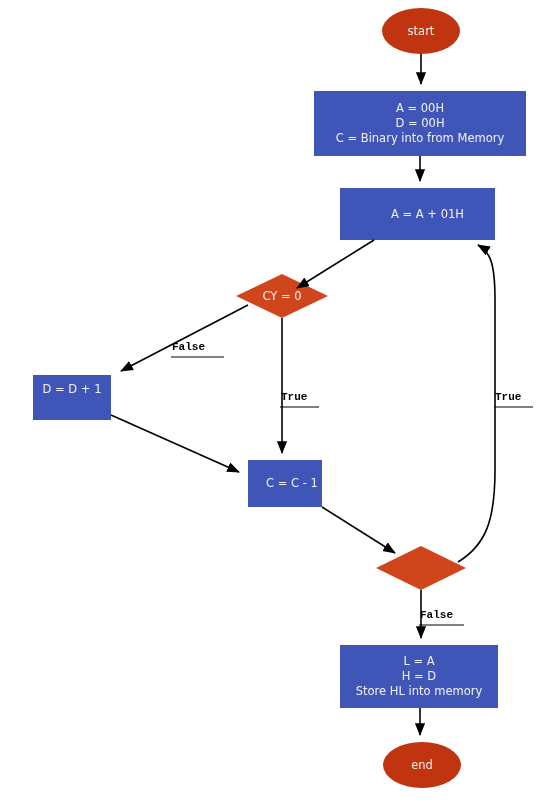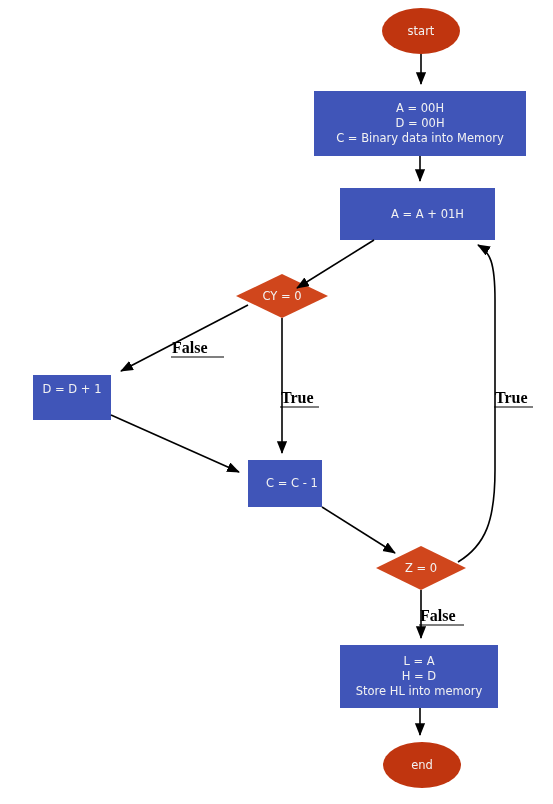--- a/index.html
+++ b/index.html
@@ -40,22 +40,22 @@
     font-family: "DejaVu Sans", sans-serif;
     font-size: 11.5px;
     line-height: 15px;
     pointer-events: none;
     white-space: nowrap;
   }
   .node-label span { display: block; }
   .edge-label {
     position: absolute;
     color: #000000;
-    font-family: Liberation Serif, serif;
-    font-size: 16px;
+    font-family: Liberation Mono, monospace;
+    font-size: 11px;
     font-weight: bold;
     line-height: 13px;
     white-space: nowrap;
   }
 </style>
 </head>
 <body>
 
 <div id="flowchart-root">
 
@@ -110,42 +110,39 @@
     <line x1="411" y1="625" x2="456" y2="625" stroke="#000000" stroke-width="1.2"></line>
   </svg>
 
   <div class="node-label" style="left:374px; top:8px; width:78px; height:46px;">
     <span>start</span>
   </div>
 
   <div class="node-label" style="left:306px; top:91px; width:212px; height:65px;border-radius:24px;">
     <span>A = 00H</span>
     <span>D = 00H</span>
-    <span>C = Binary data into Memory</span>
+    <span>C = Binary into from Memory</span>
   </div>
 
   <div class="node-label" style="left:332px; top:188px; width:175px; height:52px;">
     <span>A = A + 01H</span>
   </div>
 
   <div class="node-label" style="left:228px; top:274px; width:92px; height:44px;justify-content:center;">
     <span>CY = 0</span>
   </div>
 
   <div class="node-label" style="left:25px; top:375px; width:78px; height:29px;">
     <span>D = D + 1</span>
   </div>
 
   <div class="node-label" style="left:240px; top:460px; width:88px; height:47px;">
     <span>C = C - 1</span>
   </div>
 
-  <div class="node-label" style="left:368px; top:546px; width:90px; height:44px;">
-    <span>Z = 0</span>
-  </div>
 
   <div class="node-label" style="left:332px; top:645px; width:158px; height:63px;">
     <span>L = A</span>
     <span>H = D</span>
     <span>Store HL into memory</span>
   </div>
 
   <div class="node-label" style="left:375px; top:742px; width:78px; height:46px;">
     <span>end</span>
   </div>

